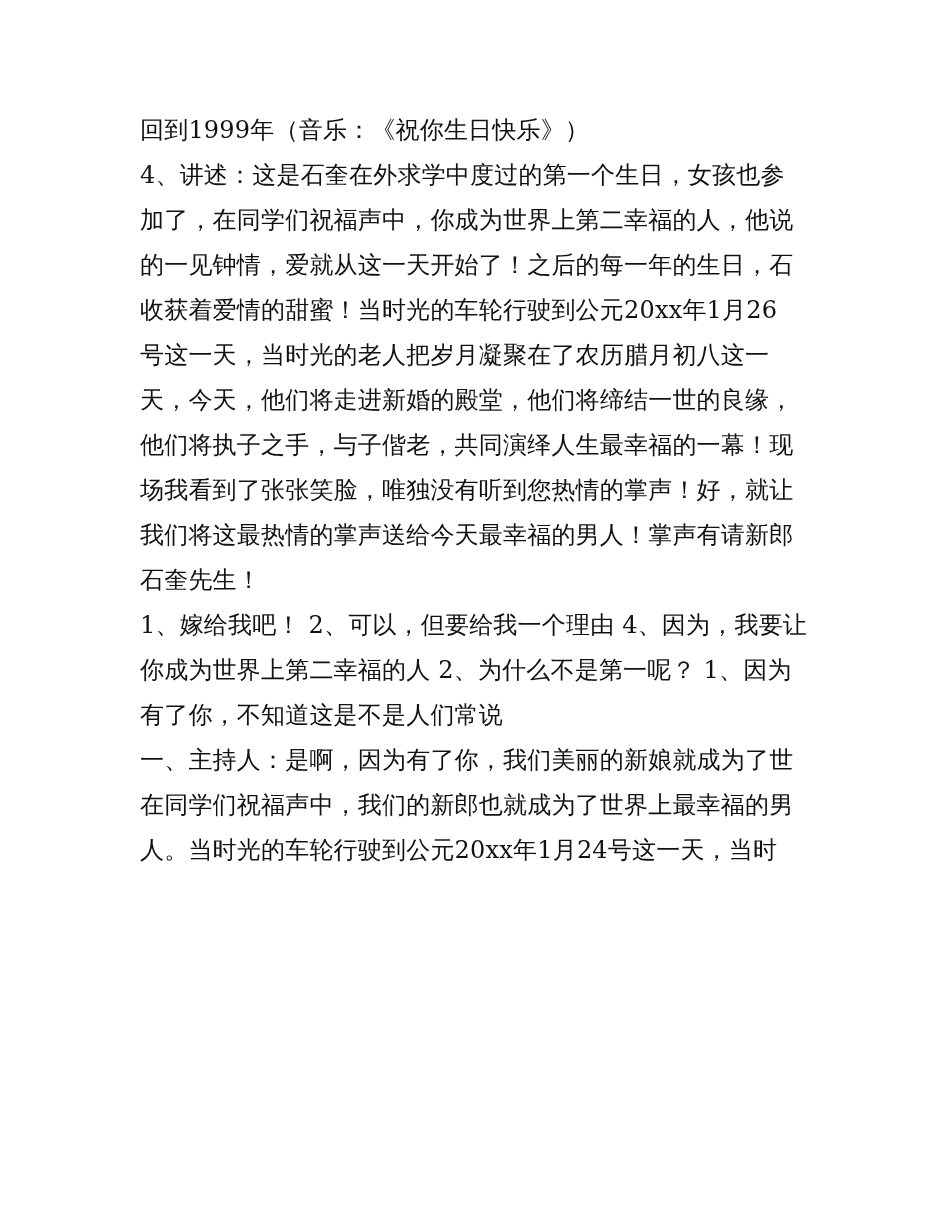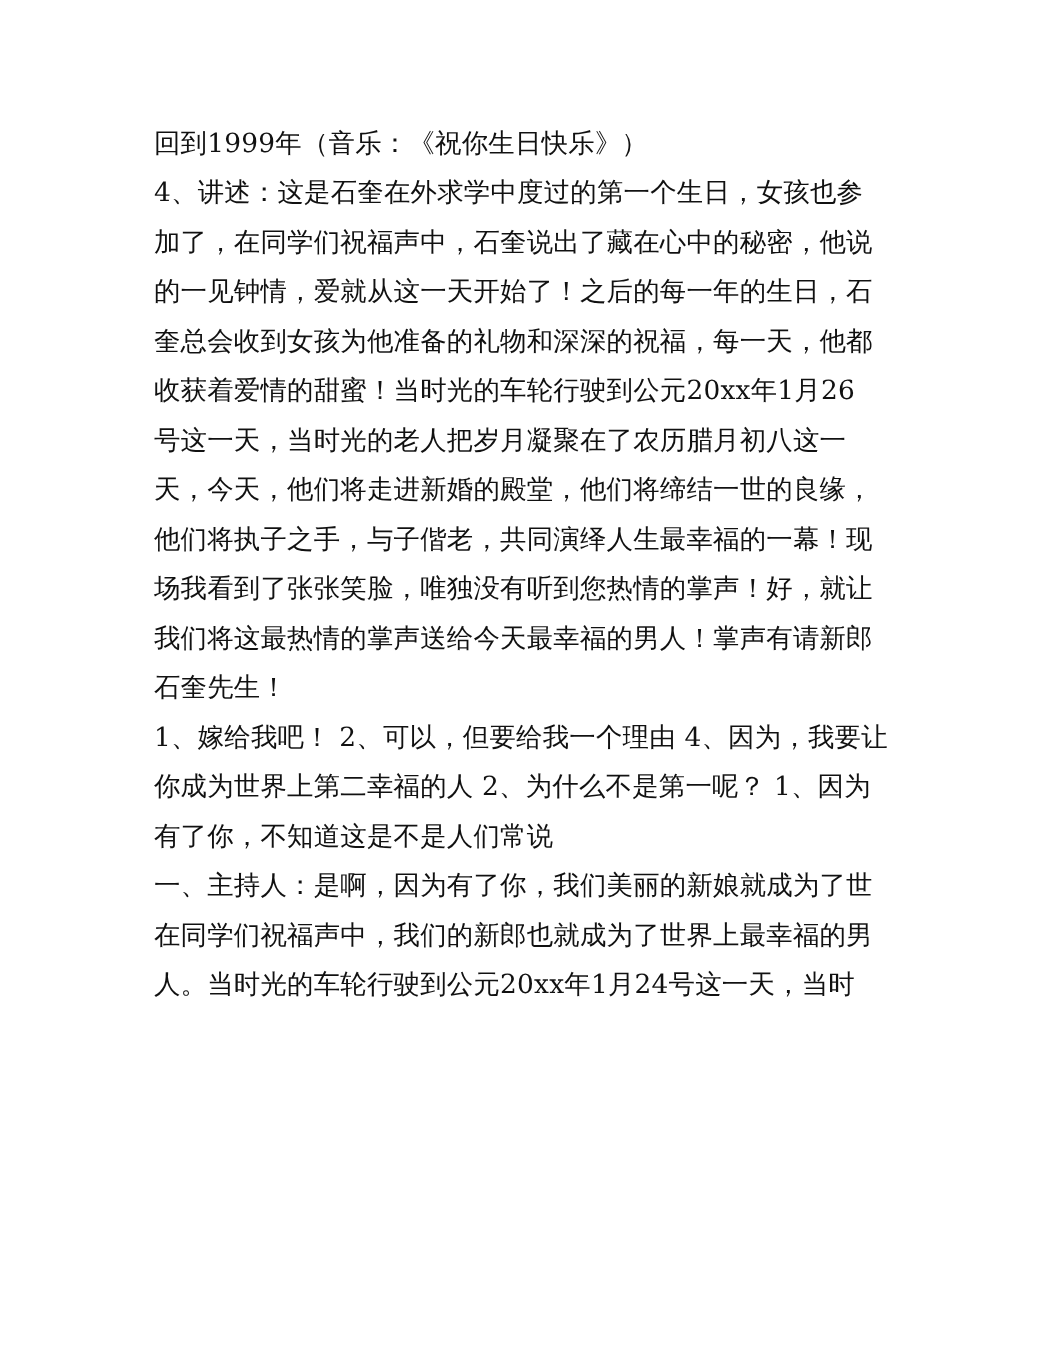--- a/index.html
+++ b/index.html
@@ -38,23 +38,22 @@
       letter-spacing: 0.2px;
     }
   </style>
 </head>
 <body>
 
 <div class="page">
   <div class="body-text">
     <div class="line">回到1999年（音乐：《祝你生日快乐》）</div>
     <div class="line">4、讲述：这是石奎在外求学中度过的第一个生日，女孩也参</div>
-    <div class="line">加了，在同学们祝福声中，石奎说出了藏在心中的秘密，他说</div>
+    <div class="line">加了，在同学们祝福声中，你成为世界上第二幸福的人，他说</div>
     <div class="line">的一见钟情，爱就从这一天开始了！之后的每一年的生日，石</div>
-    <div class="line">奎总会收到女孩为他准备的礼物和深深的祝福，每一天，他都</div>
     <div class="line">收获着爱情的甜蜜！当时光的车轮行驶到公元20xx年1月26</div>
     <div class="line">号这一天，当时光的老人把岁月凝聚在了农历腊月初八这一</div>
     <div class="line">天，今天，他们将走进新婚的殿堂，他们将缔结一世的良缘，</div>
     <div class="line">他们将执子之手，与子偕老，共同演绎人生最幸福的一幕！现</div>
     <div class="line">场我看到了张张笑脸，唯独没有听到您热情的掌声！好，就让</div>
     <div class="line">我们将这最热情的掌声送给今天最幸福的男人！掌声有请新郎</div>
     <div class="line">石奎先生！</div>
     <div class="line">1、嫁给我吧！ 2、可以，但要给我一个理由 4、因为，我要让</div>
     <div class="line">你成为世界上第二幸福的人 2、为什么不是第一呢？ 1、因为</div>
     <div class="line">有了你，不知道这是不是人们常说</div>

